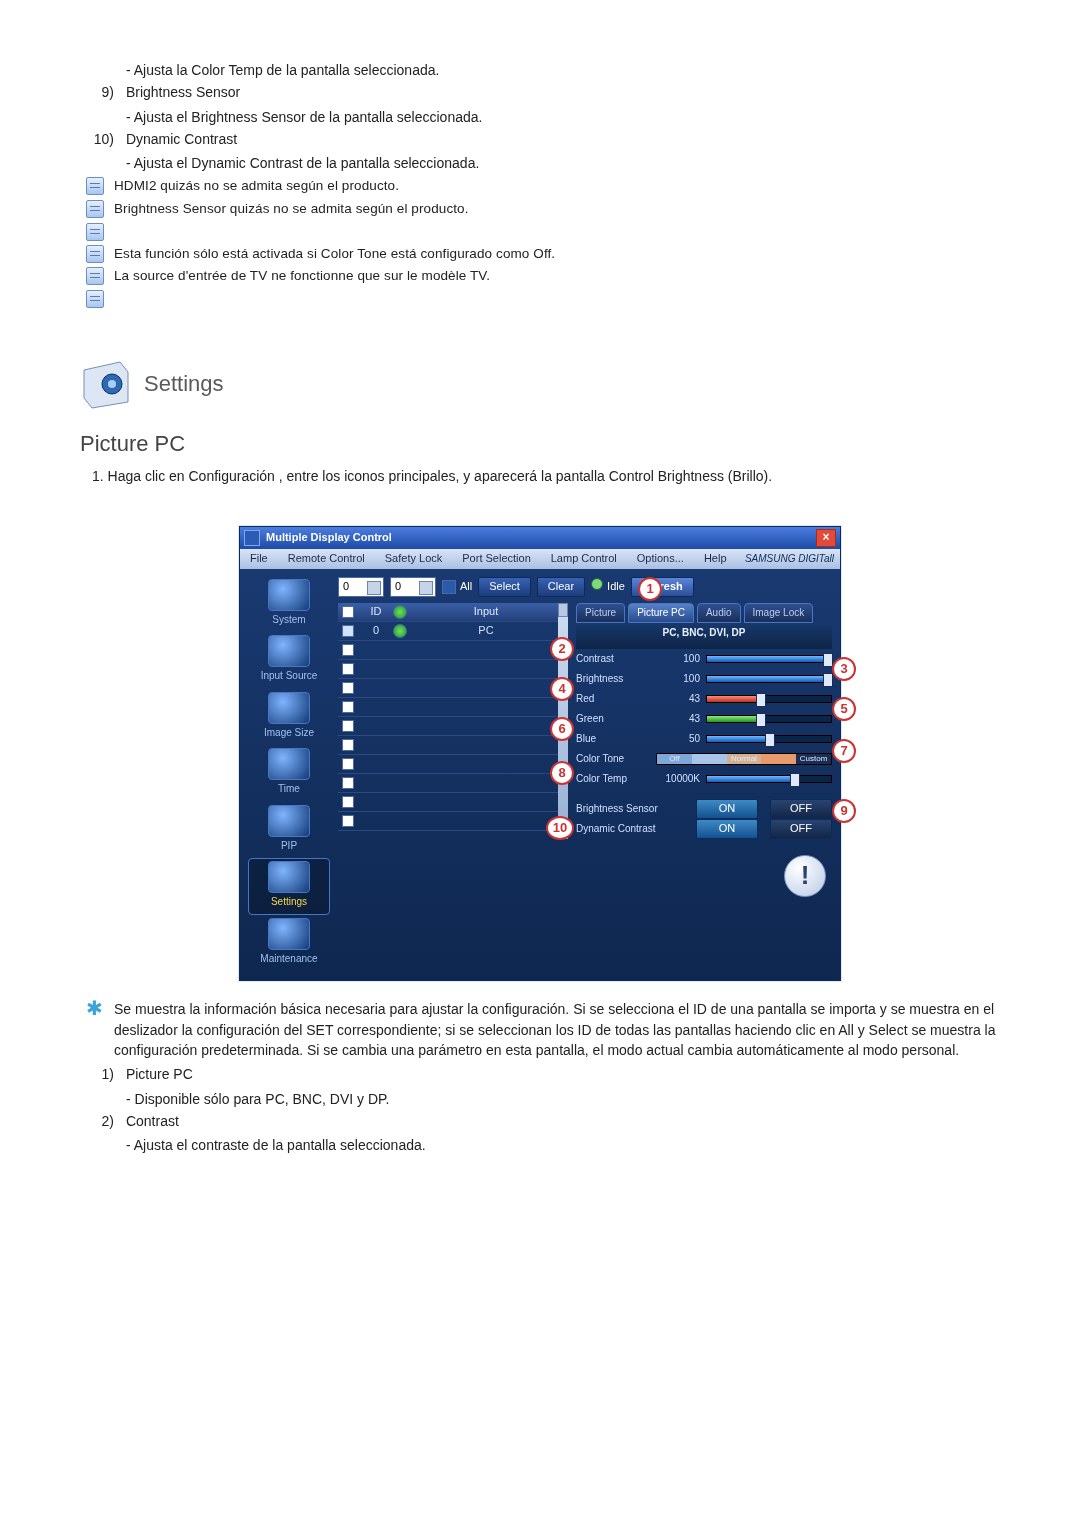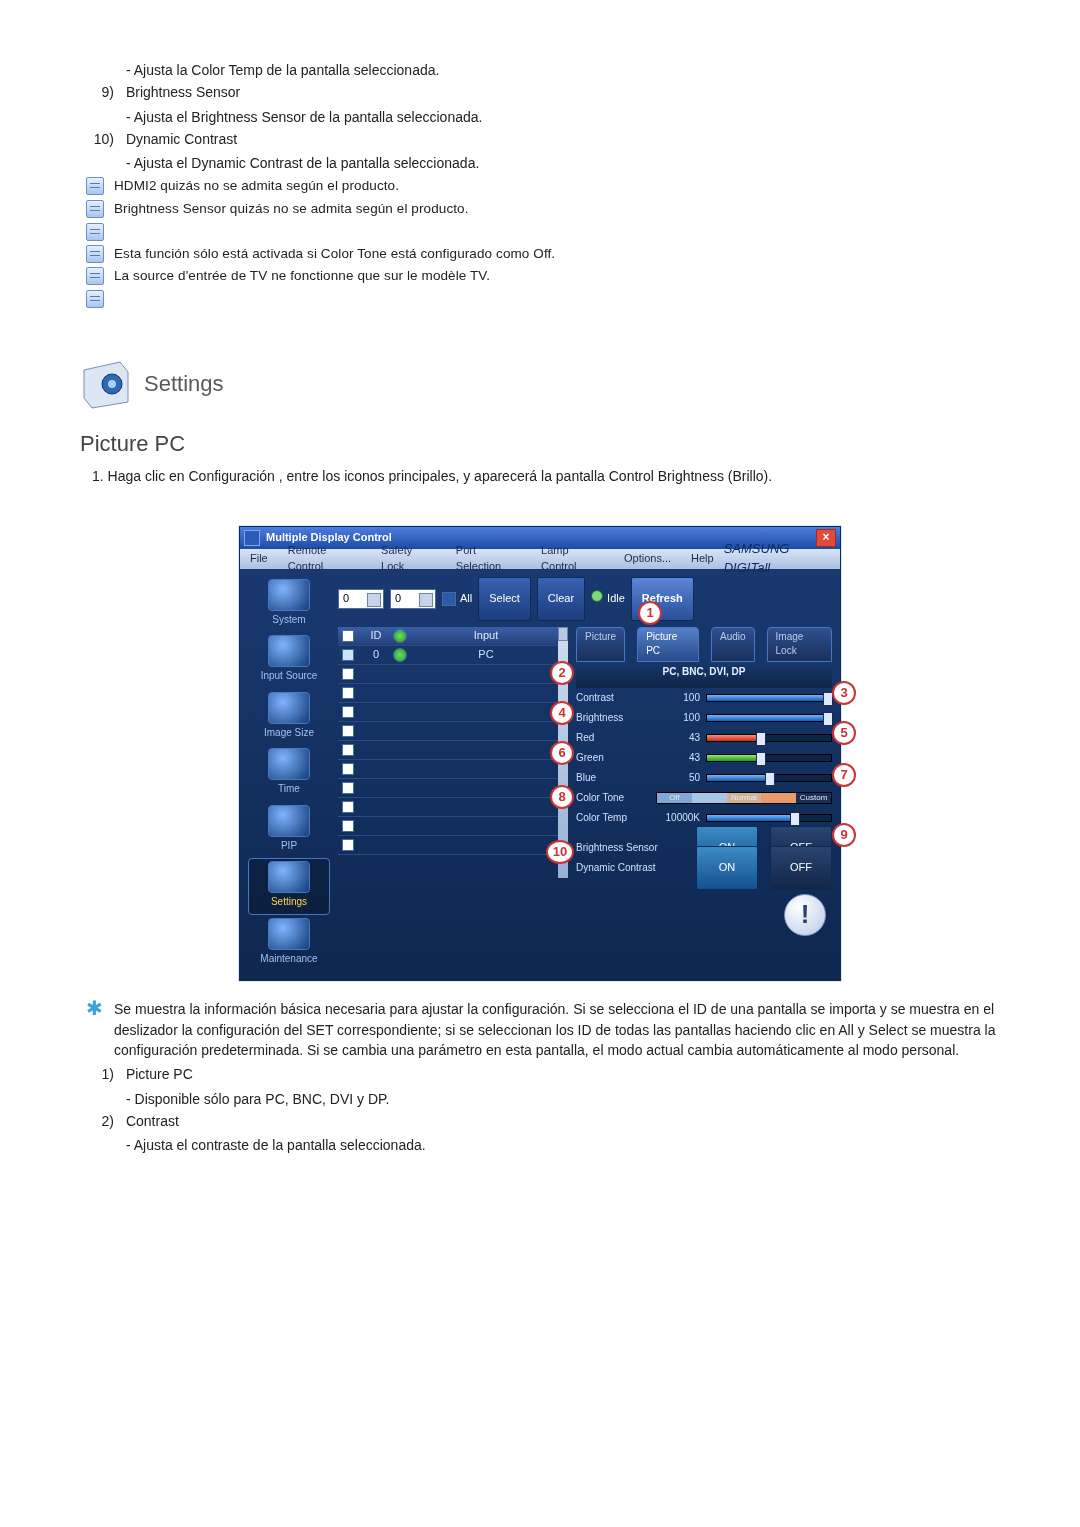--- a/index.html
+++ b/index.html
@@ -124,21 +124,21 @@
   }
   .menubar {
     background: linear-gradient(#d9e4f5,#aac0e3);
     color:#1a2a4a;
     display:flex;
     height:20px;
     align-items:center;
   }
   .menubar .menu-spacer { flex:1; }
   .menu-item { padding: 0 10px; font-size:11px; }
-  .brand { font-size:13px; color:#0a2c5a; font-style:italic; padding-right:6px; }
+  .brand { font-size:10px; color:#0a2c5a; font-style:italic; padding-right:6px; }
   .content {
     display:flex;
     padding: 8px;
   }
   .sidebar {
     width: 90px;
     display:flex;
     flex-direction:column;
     align-items:center;
   }
@@ -183,21 +183,21 @@
     background:#c7d3e8;
     border:1px solid #6b85b2;
   }
   .chk { width:12px;height:12px; background:#fff;border:1px solid #4a6aa2; display:inline-block; vertical-align:middle; margin-right:4px;}
   .chk.green{ background: radial-gradient(circle,#6fe06a,#1d9a1f); border-radius:50%; }
   .btn {
     background: linear-gradient(#3862b3,#1c3d7d);
     border:1px solid #0a2c5a;
     color:#fff;
     height:18px;
-    padding:12px 10px;
+    padding:0 10px;
     display:flex; align-items:center;
     border-radius:2px;
     font-size:11px;
   }
   .refresh { background: linear-gradient(#5b85d8,#2a4f99); font-weight:bold; }
   .radio { width:10px;height:10px;border-radius:50%;background:#7fd780;border:1px solid #1b6a1e; display:inline-block; margin-right:4px; }
   .tbl {
     width: 220px;
     float:left;
   }
@@ -220,21 +220,21 @@
   .scr::before{
     content:""; position:absolute; top:0;left:0;right:0;height:12px;
     background:#b8c8e4; border:1px solid #6b85b2;
   }
   .panel {
     margin-left: 234px;
     position: relative;
   }
   .tabs {
     display:flex;
-    gap:12px;
+    gap:3px;
     margin-bottom:2px;
   }
   .tab {
     background: linear-gradient(#2f4f8e,#1a305c);
     border:1px solid #4676c6;
     font-size:10px;
     padding:2px 8px;
     color:#b7ccef;
     border-radius: 4px 4px 0 0;
   }

